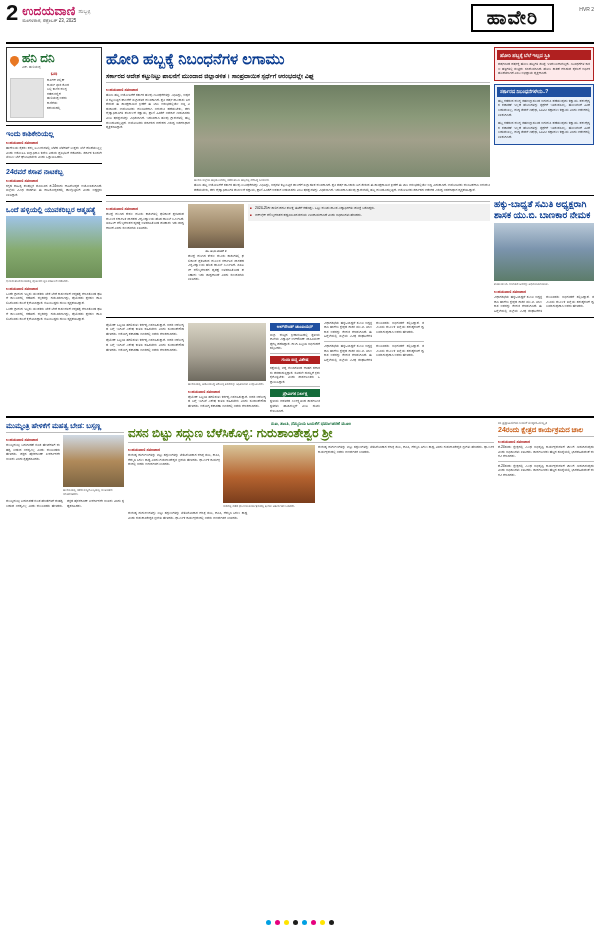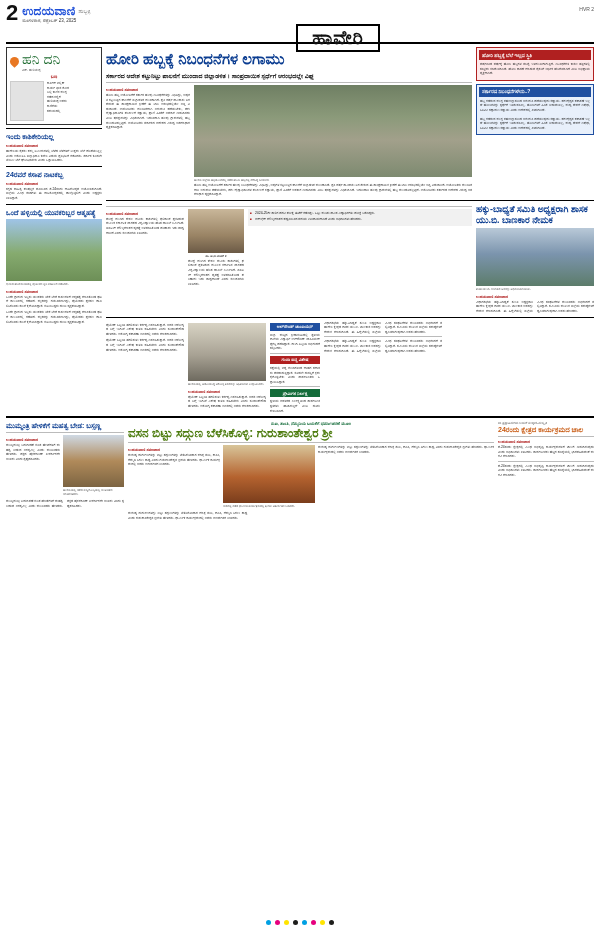--- a/index.html
+++ b/index.html
@@ -12,44 +12,44 @@
     overflow:hidden;
     position:relative;
   }
   .page { width:600px; height:928px; position:relative; padding:4px 6px; }
 
   
   .masthead { display:flex; align-items:flex-start; height:40px; border-bottom:2px solid #000; padding-bottom:2px; }
   .m-left { width:100px; display:flex; align-items:flex-start; }
   .pageno { font-size:22px; font-weight:bold; line-height:18px; color:#111; margin-right:4px; }
   .m-logo { display:flex; flex-direction:column; }
-  .m-logo .name { font-size:12px; font-weight:bold; color:#1d4ed8; letter-spacing:0.2px; }
+  .m-logo .name { font-size:12px; font-weight:bold; color:#be185d; letter-spacing:0.2px; }
   .m-logo .sub { font-size:4.5px; color:#333; }
-  .m-title { flex:1; display:flex; justify-content:center; padding-left:16px;margin-top:20px; }
+  .m-title { flex:1; display:flex; justify-content:flex-end; padding-left:16px; }
   .m-title .band {
     border:2px solid #000; padding:1px 14px; font-size:19px; font-weight:bold; letter-spacing:1px;
   }
   .m-right { font-size:5px; color:#555; padding-top:2px; text-align:right; width:40px; }
   .body-text {
     font-size:3.4px; line-height:4.6px; text-align:justify; color:#222;
     word-break:break-all;
   }
   .redhead { color:#b02020; }
   .byline { font-size:4px; color:#b02020; font-weight:bold; margin:2px 0 1px; }
   .rule { border-top:1px solid #000; margin:3px 0; }
   .thinrule { border-top:1px solid #bbb; margin:2px 0; }
 
   .photo { width:100%; background:#8aa37b; position:relative; overflow:hidden; }
   .cap { font-size:3px; line-height:4px; color:#333; padding:1px 0; }
 
   
   .main-grid { display:flex; gap:4px; margin-top:3px; }
   .c1 { width:96px; }
   .c-mid { flex:1; }
-  .c5 { width:118px; }
+  .c5 { width:100px; }
 
   .lead-title {
     font-size:15px; font-weight:bold; color:#0b3d91; line-height:23px; letter-spacing:0px;
   }
   .lead-sub { font-size:6.2px; font-weight:bold; color:#111; line-height:8px; margin-top:2px; }
 
   .subcols { display:flex; gap:4px; }
 
   .boxy { border:1px solid #999; padding:2px; }
   .box-red-head {
@@ -117,21 +117,21 @@
   </div>
 
   <div class="main-grid">
 
     <div class="c1">
 
       <div class="boxy" style="border:1px solid #333;padding:3px;">
         <div style="display:flex;align-items:center;gap:3px;">
           <div style="width:9px;height:9px;border-radius:50% 50% 50% 0;transform:rotate(-45deg);background:#e87722;"></div>
           <div>
-            <div style="font-size:14px;font-weight:normal;color:#1d6b2f;">ಹನಿ ದನಿ</div>
+            <div style="font-size:12px;font-weight:bold;color:#1d6b2f;">ಹನಿ ದನಿ</div>
             <div style="font-size:3.4px;color:#444;">ಎಸ್. ಹುಲಿಯಪ್ಪ</div>
           </div>
         </div>
         <div style="font-size:4.6px;font-weight:bold;color:#b02020;text-align:center;margin:2px 0;">ಬಣ</div>
         <div style="display:flex;gap:3px;">
           <div style="width:34px;height:40px;background:#e3e3e3;border:1px solid #ccc;"></div>
           <div class="body-text" style="flex:1;">
             <div>ಕಾರ್ತಿಕ್ ಬಿಲ್ಲಿಸ್</div>
             <div>ಕಾರ್ಯ ಭಾರ ತೋರ</div>
             <div>ಬಲ್ಲಿ ಕಾಣಿಕ ಮುನ್ನ</div>

